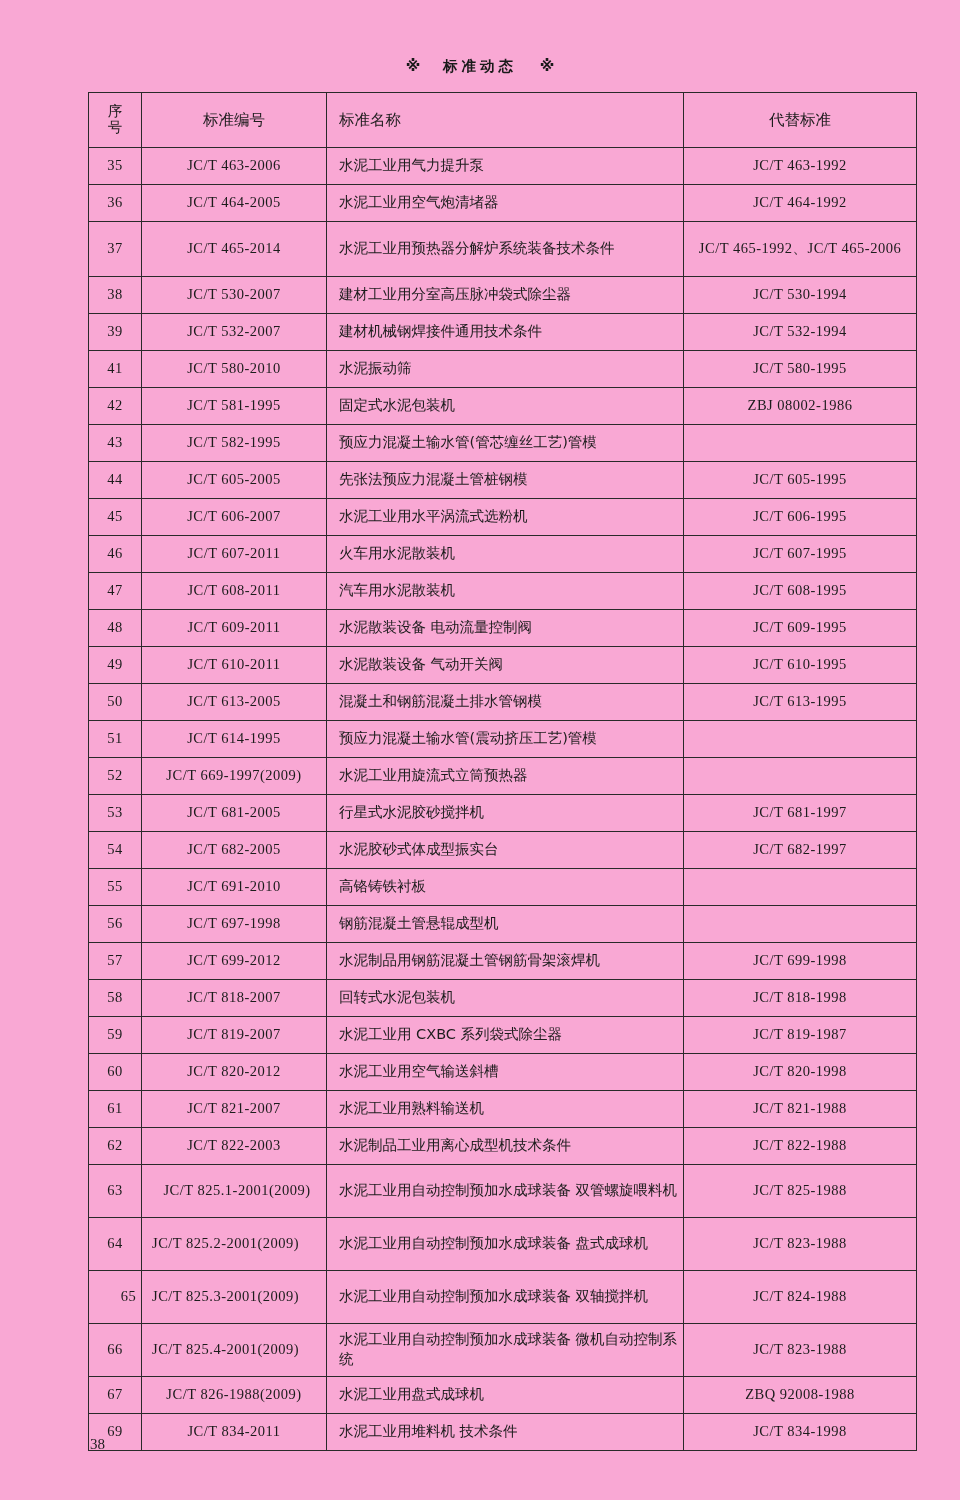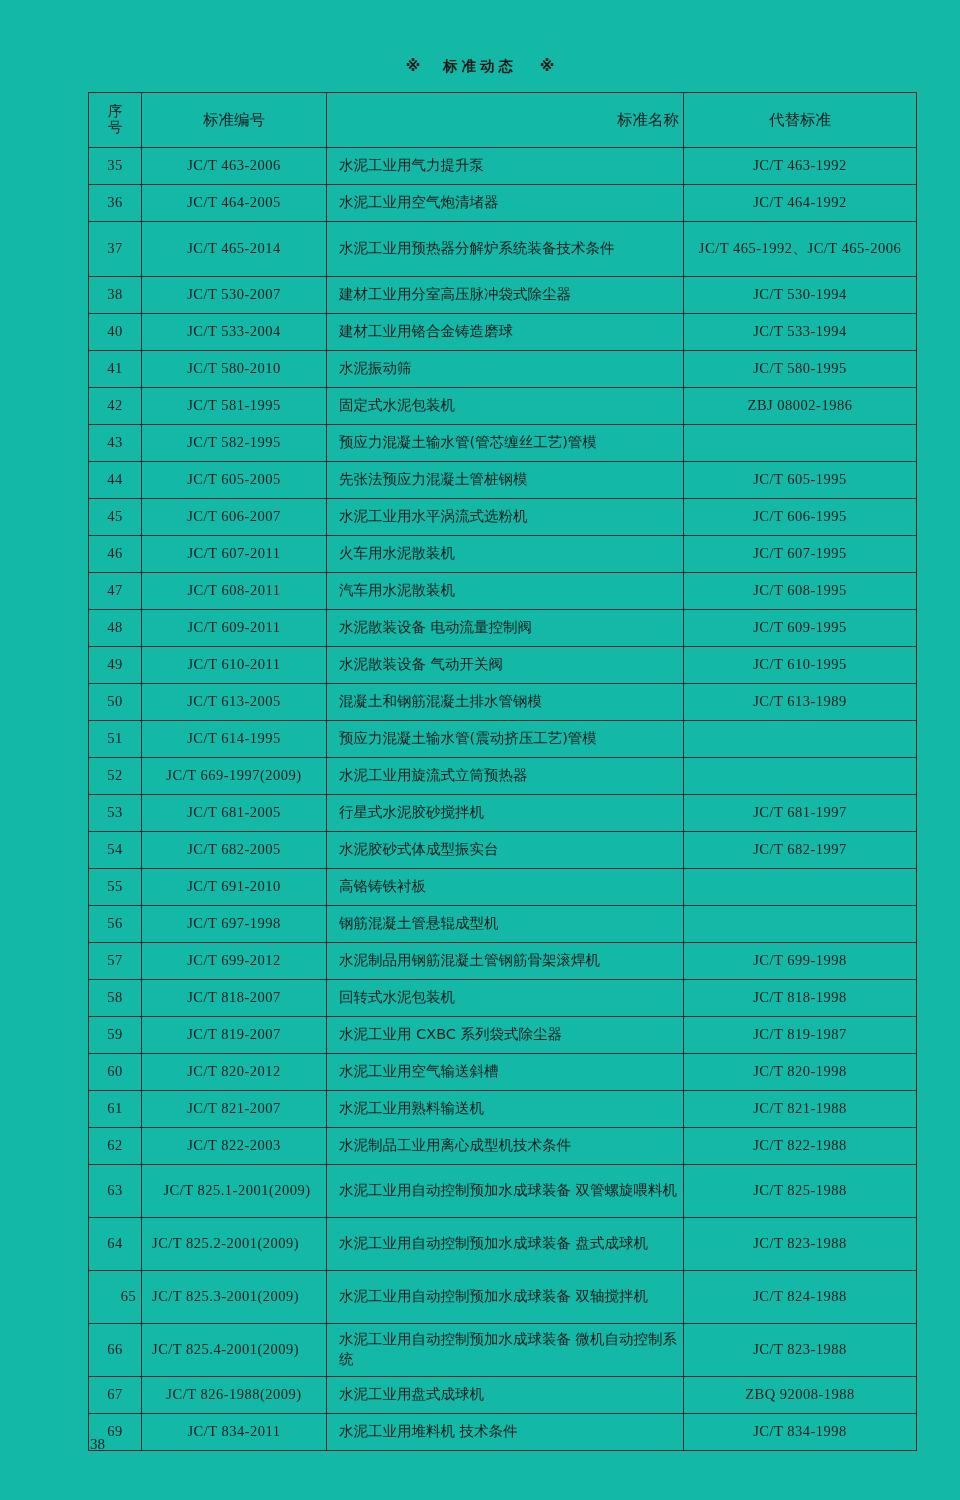--- a/index.html
+++ b/index.html
@@ -13,21 +13,21 @@
     font-family: "Liberation Serif", "DejaVu Serif", serif;
     color: #1c1c1c;
     position: relative;
     overflow: hidden;
   }
   .page {
     position: absolute;
     left: 0; top: 0;
     width: 960px;
     height: 1500px;
-    background: #14b8a6;
+    background: #f9a8d4;
   }
   .header {
     position: absolute;
     top: 56px;
     left: 0;
     width: 960px;
     text-align: center;
     font-size: 17px;
     letter-spacing: 4px;
     font-family: "Liberation Sans", "DejaVu Sans", sans-serif;
@@ -103,21 +103,21 @@
   </div>
 
   <table class="std">
     <thead>
       <tr>
         <td class="col-no">
           <div class="hdr-no cn">序</div>
           <div class="hdr-no cn">号</div>
         </td>
         <td class="col-code cn">标准编号</td>
-        <td class="col-name cn" style="text-align:right;border-radius:11px;">标准名称</td>
+        <td class="col-name cn" style="text-align:left;border-radius:11px;">标准名称</td>
         <td class="col-rep cn">代替标准</td>
       </tr>
     </thead>
     <tbody>
       <tr>
         <td class="col-no row-h num">35</td>
         <td class="col-code num">JC/T 463-2006</td>
         <td class="col-name cn">水泥工业用气力提升泵</td>
         <td class="col-rep num">JC/T 463-1992</td>
       </tr>
@@ -133,24 +133,24 @@
         <td class="col-name cn">水泥工业用预热器分解炉系统装备技术条件</td>
         <td class="col-rep num two-line">JC/T 465-1992、JC/T 465-2006</td>
       </tr>
       <tr>
         <td class="col-no row-h num">38</td>
         <td class="col-code num">JC/T 530-2007</td>
         <td class="col-name cn">建材工业用分室高压脉冲袋式除尘器</td>
         <td class="col-rep num">JC/T 530-1994</td>
       </tr>
       <tr>
-        <td class="col-no row-h num">40</td>
-        <td class="col-code num">JC/T 533-2004</td>
-        <td class="col-name cn">建材工业用铬合金铸造磨球</td>
-        <td class="col-rep num">JC/T 533-1994</td>
+        <td class="col-no row-h num">39</td>
+        <td class="col-code num">JC/T 532-2007</td>
+        <td class="col-name cn">建材机械钢焊接件通用技术条件</td>
+        <td class="col-rep num">JC/T 532-1994</td>
       </tr>
       <tr>
         <td class="col-no row-h num">41</td>
         <td class="col-code num">JC/T 580-2010</td>
         <td class="col-name cn">水泥振动筛</td>
         <td class="col-rep num">JC/T 580-1995</td>
       </tr>
       <tr>
         <td class="col-no row-h num">42</td>
         <td class="col-code num">JC/T 581-1995</td>
@@ -196,21 +196,21 @@
       <tr>
         <td class="col-no row-h num">49</td>
         <td class="col-code num">JC/T 610-2011</td>
         <td class="col-name cn">水泥散装设备 气动开关阀</td>
         <td class="col-rep num">JC/T 610-1995</td>
       </tr>
       <tr>
         <td class="col-no row-h num">50</td>
         <td class="col-code num">JC/T 613-2005</td>
         <td class="col-name cn">混凝土和钢筋混凝土排水管钢模</td>
-        <td class="col-rep num">JC/T 613-1989</td>
+        <td class="col-rep num">JC/T 613-1995</td>
       </tr>
       <tr>
         <td class="col-no row-h num">51</td>
         <td class="col-code num">JC/T 614-1995</td>
         <td class="col-name cn">预应力混凝土输水管(震动挤压工艺)管模</td>
         <td class="col-rep num"></td>
       </tr>
       <tr>
         <td class="col-no row-h num">52</td>
         <td class="col-code num">JC/T 669-1997(2009)</td>

